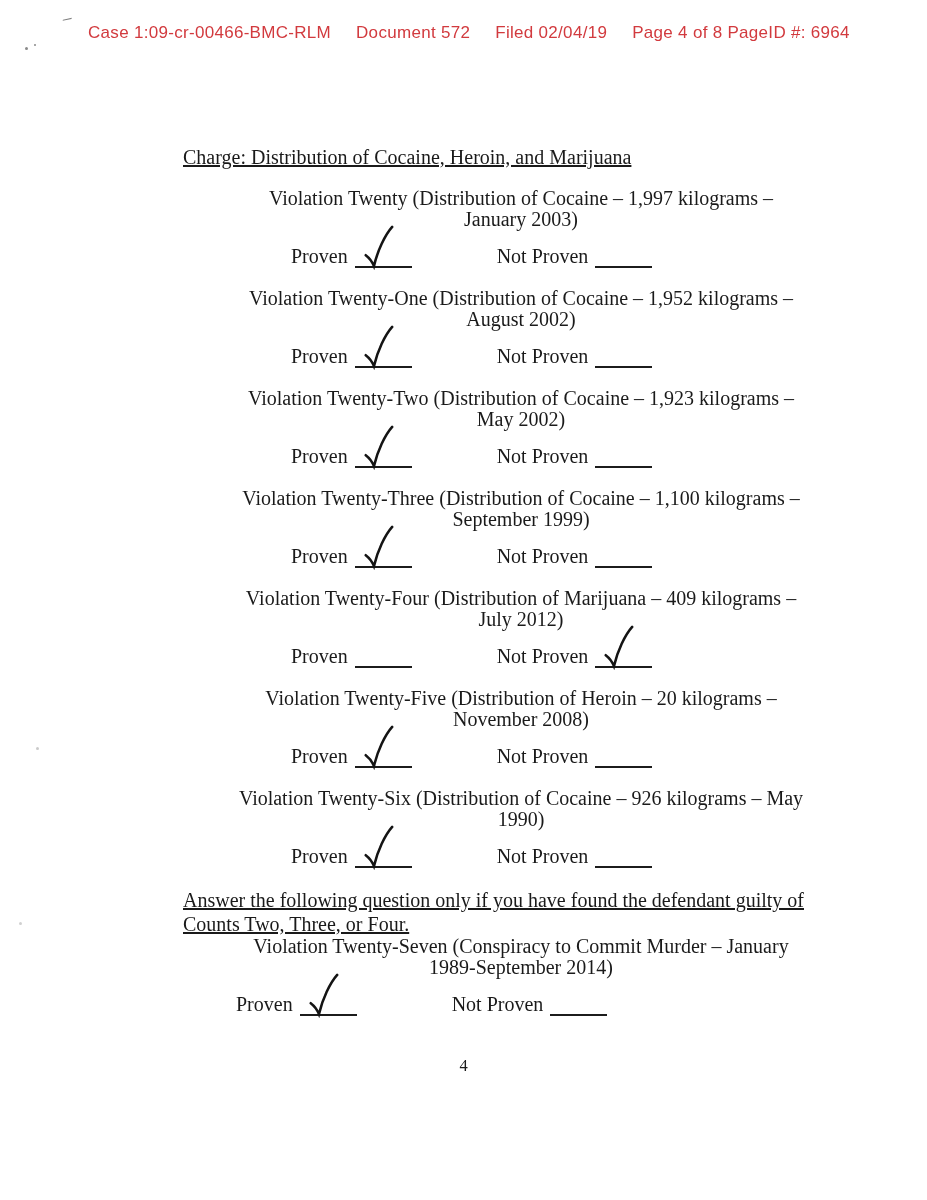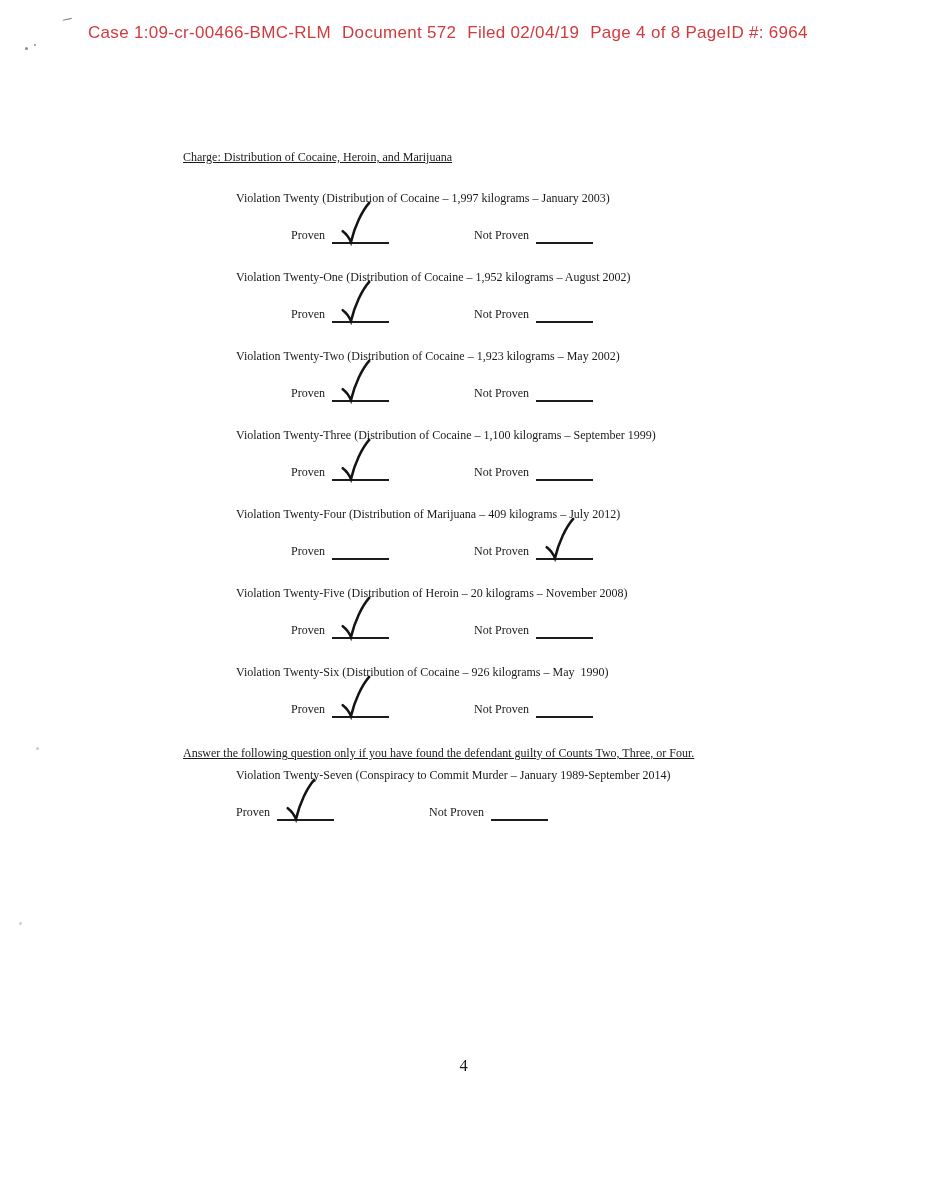--- a/index.html
+++ b/index.html
@@ -12,21 +12,21 @@
     color: #1a1a1a;
     overflow: hidden;
   }
 
   
   .stamp {
     position: absolute;
     top: 23px;
     left: 88px;
     display: flex;
-    gap: 11px;
+    gap: 25px;
     font-family: "Liberation Sans", sans-serif;
     font-size: 17px;
     letter-spacing: 0.3px;
     white-space: nowrap;
   }
 
   
   .artifact { position: absolute; background: #8a8a8a; border-radius: 50%; }
   .artifact.tilde {
     width: 9px; height: 4px; background: none; border-radius: 0;
@@ -37,32 +37,33 @@
   .a-tilde1 { left: 62px; top: 19px; }
   .a-speck1 { left: 36px; top: 747px; width: 3px; height: 3px; opacity: .45; }
   .a-speck2 { left: 19px; top: 922px; width: 3px; height: 3px; opacity: .4; }
 
   
   .content {
     position: absolute;
     left: 183px;
     top: 147px;
     width: 680px;
-    font-size: 12px;
+    font-size: 20px;
     line-height: 21px;
   }
   .charge-heading {
     text-decoration: underline;
     margin: 0 0 20px 0;
   }
   .violation { margin-left: 53px; }
   .v-text {
     width: 570px;
     margin-bottom: 16px;
     white-space: pre-wrap;
+    text-align: center;
   }
   .v-row {
     position: relative;
     height: 22px;
     margin-left: 55px;
     margin-bottom: 20px;
     white-space: nowrap;
   }
   .violation.final { margin-left: 53px; }
   .violation.final .v-row { margin-left: 0; }

